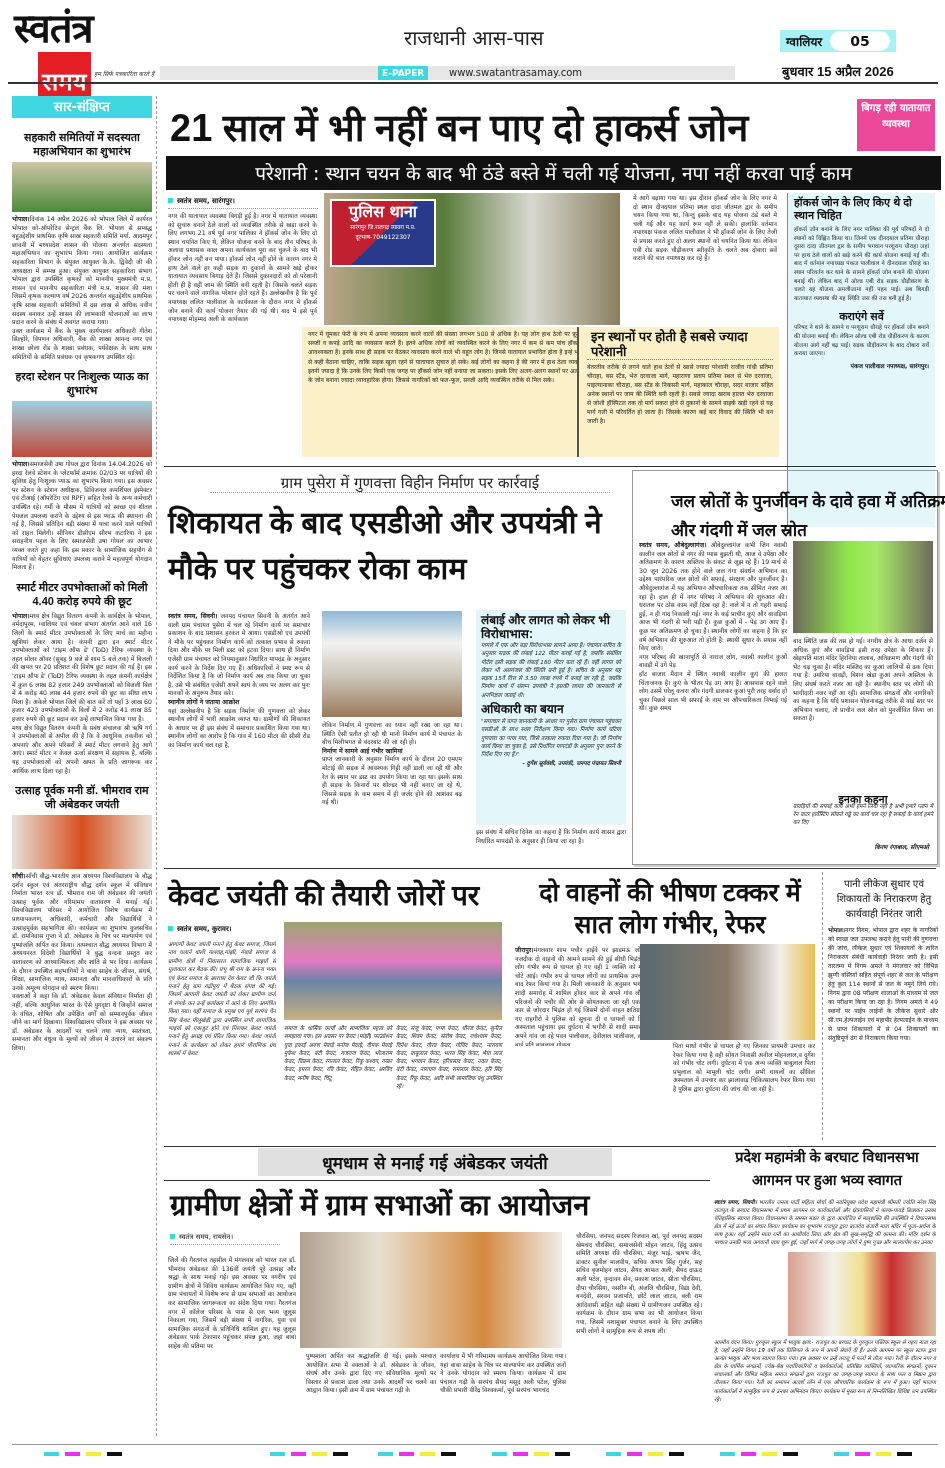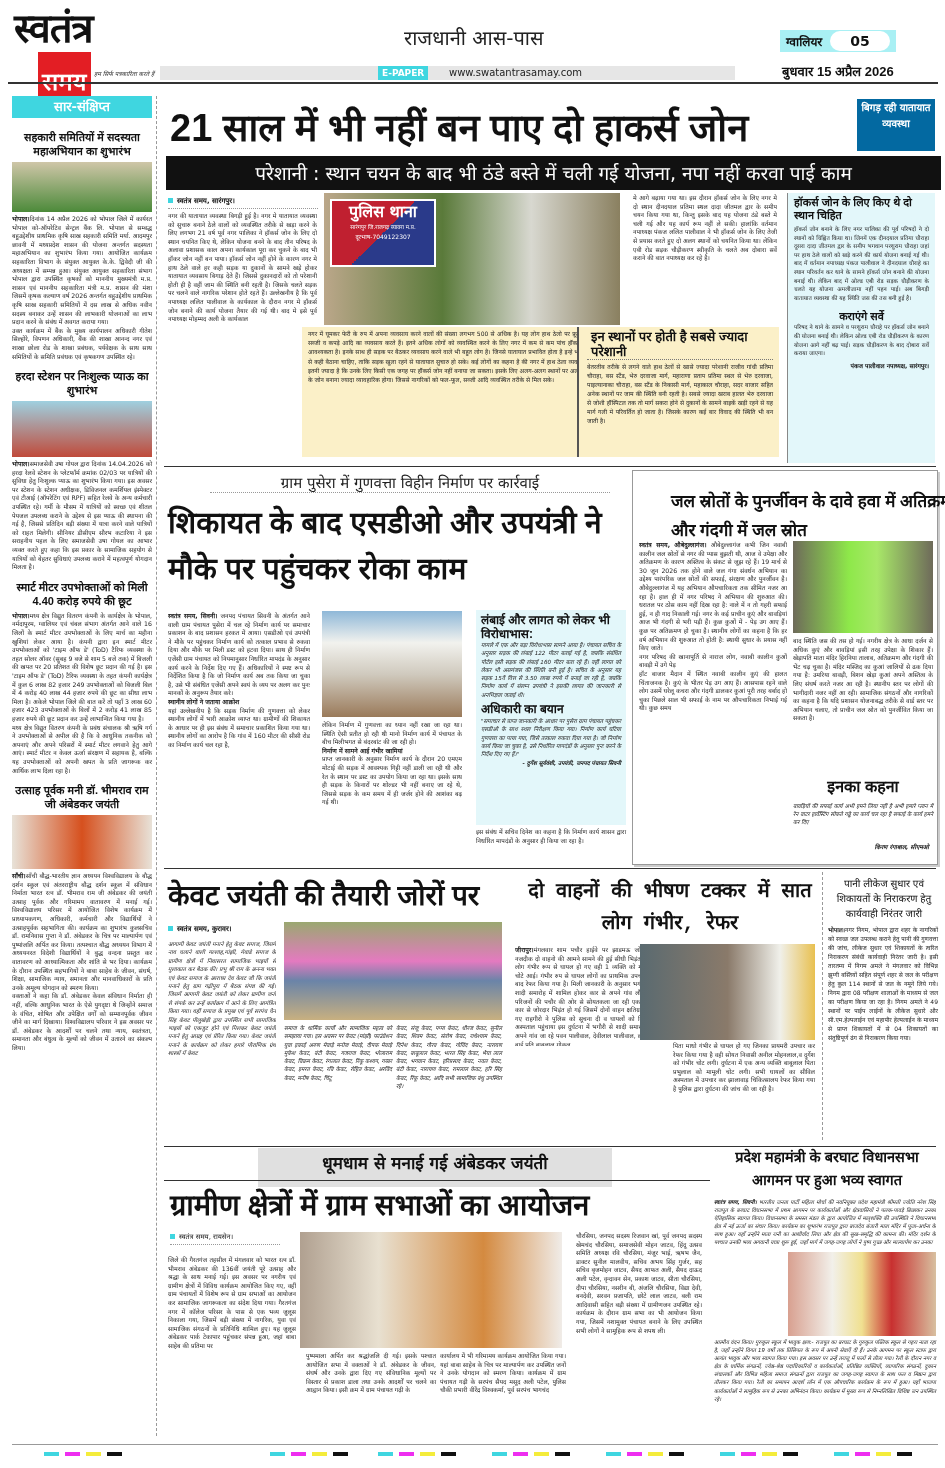--- a/index.html
+++ b/index.html
@@ -50,21 +50,21 @@
   <div class="bt">मध्य क्षेत्र विद्युत वितरण कंपनी के प्रबंध संचालक श्री ऋषि गर्ग ने उपभोक्ताओं से अपील की है कि वे आधुनिक तकनीक को अपनाएं और अपने परिसरों में स्मार्ट मीटर लगवाने हेतु आगे आएं। स्मार्ट मीटर न केवल ऊर्जा संरक्षण में सहायक है, बल्कि यह उपभोक्ताओं को अपनी खपत के प्रति जागरूक कर आर्थिक लाभ दिला रहा है।</div>
 
   <div class="hl" style="font-size:11px;line-height:14px;text-align:center;margin-top:8px;">उत्साह पूर्वक मनी डॉ. भीमराव राम जी अंबेडकर जयंती</div>
   <div class="photo" style="height:54px;margin-top:4px;background:linear-gradient(90deg,#e8e2d8,#d6501e 50%,#e8e2d8);"></div>
   <div class="bt" style="margin-top:3px;"><b>साँची।</b><span>साँची बौद्ध-भारतीय ज्ञान अध्ययन विश्वविद्यालय के बौद्ध दर्शन स्कूल एवं अंतरराष्ट्रीय बौद्ध दर्शन स्कूल में संविधान निर्माता भारत रत्न डॉ. भीमराव राम जी अंबेडकर की जयंती उत्साह पूर्वक और गरिमामय वातावरण में मनाई गई। विश्वविद्यालय परिसर में आयोजित विशेष कार्यक्रम में प्राध्यापकगण, अधिकारी, कर्मचारी और विद्यार्थियों ने उत्साहपूर्वक सहभागिता की। कार्यक्रम का शुभारंभ कुलसचिव डॉ. रामनिवास गुप्ता ने डॉ. अंबेडकर के चित्र पर माल्यार्पण एवं पुष्पांजलि अर्पित कर किया। तत्पश्चात बौद्ध अध्ययन विभाग में अध्ययनरत विदेशी विद्यार्थियों ने बुद्ध वन्दना प्रस्तुत कर वातावरण को आध्यात्मिकता और शांति से भर दिया। कार्यक्रम के दौरान उपस्थित सहभागियों ने बाबा साहेब के जीवन, संघर्ष, शिक्षा, सामाजिक न्याय, समानता और मानवाधिकारों के प्रति उनके अमूल्य योगदान को स्मरण किया।</span></div>
   <div class="bt">वक्ताओं ने कहा कि डॉ. अंबेडकर केवल संविधान निर्माता ही नहीं, बल्कि आधुनिक भारत के ऐसे युगदृष्टा थे जिन्होंने समाज के वंचित, शोषित और उपेक्षित वर्गों को सम्मानपूर्वक जीवन जीने का मार्ग दिखाया। विश्वविद्यालय परिवार ने इस अवसर पर डॉ. अंबेडकर के आदर्शों पर चलने तथा न्याय, स्वतंत्रता, समानता और बंधुत्व के मूल्यों को जीवन में उतारने का संकल्प लिया।</div>
 </div>
 <div class="abs dline" style="left:156px;top:96px;height:1340px;"></div>
 
 <div class="abs hl" style="left:170px;top:104px;font-size:38px;line-height:48px;white-space:nowrap;">21 साल में भी नहीं बन पाए दो हाकर्स जोन</div>
-<div class="abs" style="left:857px;top:99px;width:78px;height:52px;background:#0369a1;color:#fff;font-size:10px;line-height:16px;text-align:center;padding-top:1px;font-weight:bold;">बिगड़ रही यातायात व्यवस्था</div>
+<div class="abs" style="left:857px;top:99px;width:78px;height:52px;background:#ec4899;color:#fff;font-size:10px;line-height:16px;text-align:center;padding-top:1px;font-weight:bold;">बिगड़ रही यातायात व्यवस्था</div>
 <div class="abs" style="left:166px;top:156px;width:775px;height:34px;background:#111;color:#fff;font-size:19px;line-height:34px;text-align:center;white-space:nowrap;">परेशानी : स्थान चयन के बाद भी ठंडे बस्ते में चली गई योजना, नपा नहीं करवा पाई काम</div>
 
 <div class="abs" style="left:168px;top:196px;width:150px;font-size:7px;font-weight:bold;border-bottom:1px dotted #999;padding-bottom:3px;"><span style="display:inline-block;width:5px;height:5px;background:#3fd6e0;margin-right:4px;"></span><span>स्वतंत्र समय, सारंगपुर।</span></div>
 <div class="abs bt" style="left:168px;top:212px;width:149px;height:246px;overflow:hidden;">नगर की यातायात व्यवस्था बिगड़ी हुई है। नगर मे यातायात व्यवस्था को सुचारु बनाने ठेले वालों को व्यवस्थित तरीके से खड़ा करने के लिए लगभग 21 वर्ष पूर्व नगर पालिका ने हॉकर्स जोन के लिए दो स्थान चयनित किए थे, लेकिन योजना बनने के बाद तीन परिषद के अलावा प्रशासक काल अपना कार्यकाल पूरा कर चुकने के बाद भी हॉकर जोन नहीं बन पाया। हॉकर्स जोन नहीं होने के कारण नगर मे हाथ ठेले वाले हर कही सड़क या दुकानों के सामने खड़े होकर यातायात व्यवसाय बिगाड़ देते हैं। जिससे दुकानदारों को तो परेशानी होती ही है वहीं जाम की स्थिति बनी रहती है। जिसके चलते सड़क पर चलने वाले नागरिक परेशान होते रहते हैं। उल्लेखनीय है कि पूर्व नपाध्यक्ष ललित पालीवाल के कार्यकाल के दौरान नगर मे हॉकर्स जोन बनाने की कार्य योजना तैयार की गई थी। बाद मे इसे पूर्व नपाध्यक्ष मोहम्मद अली के कार्यकाल</div>
 
 <div class="abs photo" style="left:324px;top:193px;width:296px;height:132px;background:linear-gradient(90deg,#bba78a,#5a7a3a 40%,#d8d8d0 70%,#8a8060);">
   <div style="position:absolute;left:6px;top:6px;width:106px;height:68px;background:linear-gradient(135deg,#c02030 50%,#2a3a8a 50%);border:2px solid #fff;color:#fff;text-align:center;">
     <div style="font-size:16px;font-weight:bold;line-height:22px;">पुलिस थाना</div>
     <div style="font-size:5.5px;">सारंगपुर जि.राजगढ़ ब्यावरा म.प्र.</div>
     <div style="font-size:6px;margin-top:2px;">दूरभाष-7049122307</div>
@@ -73,21 +73,21 @@
 
 <div class="abs" style="left:302px;top:327px;width:320px;height:130px;background:#fbf0c8;">
   <div class="bt" style="padding:2px 6px;font-size:6px;line-height:9.2px;">नगर में घूमकर फेरी के रुप में अपना व्यवसाय करने वालों की संख्या लगभग 500 से अधिक है। यह लोग हाथ ठेलो पर फ्रूट, चाट, मनिहारी, सब्जी व कपड़े आदि का व्यवसाय करते हैं। इतने अधिक लोगों को व्यवस्थित करने के लिए नगर में कम से कम पांच हॉकर्स जोन बनाने की आवश्यकता है। इनके साथ ही सड़क पर बैठकर व्यवसाय करने वाले भी बहुत लोग है। जिनसे यातायात प्रभावित होता है इन्हे भी व्यवस्थित तरीके से कही बैठाना चाहिए, ताकि सड़क खुला रहने से यातायात सुचारु हो सके। कई लोगों का कहना है की नगर में हाथ ठेला व्यवसायियों की संख्या इतनी ज्यादा है कि उनके लिए किसी एक जगह पर हॉकर्स जोन नहीं बनाया जा सकता। इसके लिए अलग-अलग स्थानों पर अलग-अलग व्यवसाय के जोन बनाना ज्यादा व्यावहारिक होगा। जिससे नागरिकों को फल-फूल, सब्जी आदि व्यवस्थित तरीके से मिल सके।</div>
 </div>
 <div class="abs" style="left:577px;top:327px;width:202px;height:130px;background:#fbf0c8;padding:2px 6px 0 8px;border-left:2px solid #555;">
   <div class="hl" style="font-size:13px;line-height:15px;padding-left:4px;border-bottom:1px dotted #777;">इन स्थानों पर होती है सबसे ज्यादा परेशानी</div>
   <div class="bt" style="font-size:6px;line-height:9px;padding-top:2px;">बेतरतीब तरीके से लगने वाले हाथ ठेलों से खासे ज्यादा परेशानी राजीव गांधी प्रतिमा चौराहा, बस स्टैंड, भेरु दरवाजा मार्ग, महाराणा प्रताप प्रतिमा स्थल से भेरु दरवाजा, पाइल्यानाका चौराहा, बस स्टैंड के निकासी मार्ग, महाकाल चौराहा, सदर बाजार सहित अनेक स्थानों पर जाम की स्थिति बनी रहती है। सबसे ज्यादा खराब हालत भेरु दरवाजा से जोशी हॉस्पिटल तक तो मार्ग सकरा होने से दुकानों के सामने बाइकें खड़ी रहने से यह मार्ग गली मे परिवर्तित हो जाता है। जिसके कारण कई बार विवाद की स्थिति भी बन जाती है।</div>
 </div>
 <div class="abs bt" style="left:633px;top:194px;width:144px;height:130px;overflow:hidden;">मे आगे बढ़ाया गया था। इस दौरान हॉकर्स जोन के लिए नगर मे दो स्थान दीनदयाल प्रतिमा स्थल दादा जीतमल द्वार के समीप चयन किया गया था, किन्तु इसके बाद यह योजना ठंडे बस्ते मे चली गई और यह कार्य रूप नहीं ले सकी। हालांकि वर्तमान नपाध्यक्ष पंकज ललित पालीवाल ने भी हॉकर्स जोन के लिए तेजी से प्रयास करते हुए दो अलग स्थानों को चयनित किया था। लेकिन एबी रोड सड़क चौड़ीकरण स्वीकृति के चलते अब दोबारा सर्वे कराने की बात नपाध्यक्ष कर रहे है।</div>
 
-<div class="abs" style="left:787px;top:193px;width:148px;height:270px;background:#e3f7fa;padding:3px 6px;border-left:1px solid #888;">
+<div class="abs" style="left:787px;top:193px;width:148px;height:334px;background:#e3f7fa;padding:3px 6px;border-left:1px solid #888;">
   <div class="hl" style="font-size:11px;line-height:13px;">हॉकर्स जोन के लिए किए थे दो स्थान चिहित</div>
   <div class="bt" style="margin-top:3px;font-size:5.8px;line-height:8.6px;">हॉकर्स जोन बनाने के लिए नगर पालिका की पूर्व परिषदों ने दो स्थानों को चिह्नित किया था। जिनमें एक दीनदयाल प्रतिमा चौराहा दूसरा दादा जीतमल द्वार के समीप भगवान परशुराम चौराहा जहां पर हाथ ठेले वालों को खड़े करने की कार्य योजना बनाई गई थी। बाद में वर्तमान नपाध्यक्ष पंकज पालीवाल ने दीनदयाल चौराहे का स्थान परिवर्तन कर थाने के सामने हॉकर्स जोन बनाने की योजना बनाई थी। लेकिन बाद में ओल्ड एबी रोड सड़क चौड़ीकरण के चलते यह योजना अमलीजामा नहीं पहन पाई। अब बिगड़ी यातायात व्यवस्था की यह स्थिति जस की तस बनी हुई है।</div>
   <div class="hl" style="text-align:center;font-size:11px;margin-top:6px;">कराएंगे सर्वे</div>
   <div class="bt" style="font-size:5.8px;line-height:8.6px;">परिषद ने थाने के सामने व परशुराम चौराहे पर हॉकर्स जोन बनाने की योजना बनाई थी। लेकिन ओल्ड एबी रोड चौड़ीकरण के कारण योजना आगे नहीं बढ़ पाई। सड़क चौड़ीकरण के बाद दोबारा सर्वे कराया जाएगा।</div>
   <div style="font-size:6px;font-weight:bold;text-align:right;margin-top:4px;">पंकज पालीवाल नपाध्यक्ष, सारंगपुर।</div>
 </div>
 <div class="abs rule" style="left:164px;top:466px;width:772px;height:1px;"></div>
 
 <div class="abs" style="left:210px;top:472px;font-size:15px;color:#222;border-bottom:1px dotted #999;width:400px;text-align:center;">ग्राम पुसेरा में गुणवत्ता विहीन निर्माण पर कार्रवाई</div>
 <div class="abs hl" style="left:168px;top:500px;width:460px;font-size:30px;line-height:46px;">शिकायत के बाद एसडीओ और उपयंत्री ने मौके पर पहुंचकर रोका काम</div>
@@ -113,45 +113,45 @@
 
 <div class="abs" style="left:632px;top:470px;width:306px;height:395px;border:1px solid #999;box-shadow:2px 2px 0 #ccc;">
   <div class="hl" style="position:absolute;left:6px;top:16px;width:296px;font-size:17px;line-height:29px;margin-left:32px;">जल स्रोतों के पुनर्जीवन के दावे हवा में अतिक्रमण और गंदगी में जल स्रोत</div>
   <div class="bt" style="position:absolute;left:6px;top:70px;width:148px;height:320px;overflow:hidden;">
     <b>स्वतंत्र समय, औबेदुल्लागंज।</b> <span>औबेदुल्लागंज कभी जिन नवाबी कालीन जल स्रोतों से नगर की प्यास बुझती थी, आज वे उपेक्षा और अतिक्रमण के कारण अस्तित्व के संकट से जूझ रहे हैं। 19 मार्च से 30 जून 2026 तक होने वाले जल गंगा संवर्धन अभियान का उद्देश्य पारंपरिक जल स्रोतों की सफाई, संरक्षण और पुनर्जीवन है। औबेदुल्लागंज में यह अभियान औपचारिकता तक सीमित नजर आ रहा है। हाल ही में नगर परिषद ने अभियान की शुरुआत की। धरातल पर ठोस काम नहीं दिख रहा है: नाले में न तो गहरी सफाई हुई, न ही गाद निकाली गई। नगर के कई प्राचीन कुएं और बावड़ियां आज भी गंदगी से भरी पड़ी हैं। कुछ कुओं में - पेड़ उग आए हैं। कुछ पर अतिक्रमण हो चुका है। स्थानीय लोगों का कहना है कि हर वर्ष अभियान की शुरुआत तो होती है: स्थायी सुधार के प्रयास नहीं किए जाते।</span>
     <div>नगर परिषद की खानापूर्ति से नाराज लोग, नवाबी कालीन कुओं बावड़ी में उगे पेड़</div>
     <div>हॉट बाजार मैदान में स्थित नवाबी कालीन कुएं की हालत चिंताजनक है। कुएं के भीतर पेड़ उग आए हैं। आसपास रहने वाले लोग उसमें घरेलू कचरा और गंदगी डालकर कुआं पूरी तरह बर्बाद हो चुका पिछले साल भी सफाई के नाम पर औपचारिकता निभाई गई थी। कुछ समय</div>
   </div>
   <div class="photo" style="position:absolute;left:160px;top:70px;width:140px;height:92px;background:linear-gradient(90deg,#6e6a5a,#8ee84a 40%,#a8e868 60%,#6e6a5a);"></div>
   <div class="bt" style="position:absolute;left:160px;top:166px;width:140px;">बाद स्थिति जस की तस हो गई। नगरीय क्षेत्र के आधा दर्जन से अधिक कुएं और बावड़ियां इसी तरह उपेक्षा के शिकार हैं। खेड़ापति माता मंदिर हिरनिया तालाब, अतिक्रमण और गंदगी की भेंट चढ़ चुका है। मंदिर मस्जिद का कुआं जालियों से ढक दिया गया है: उमरिया बावड़ी, बिशन खेड़ा कुआं अपने अस्तित्व के लिए संघर्ष करते नजर आ रही है। स्थानीय स्तर पर लोगों की भागीदारी नजर नहीं आ रही। सामाजिक संगठनों और नागरिकों का कहना है कि यदि प्रशासन योजनाबद्ध तरीके से वार्ड स्तर पर अभियान चलाए, तो प्राचीन जल स्रोत को पुनर्जीवित किया जा सकता है।</div>
-  <div class="hl" style="position:absolute;left:160px;top:304px;width:140px;text-align:center;font-size:16px;">इनका कहना</div>
+  <div class="hl" style="position:absolute;left:160px;top:320px;width:140px;text-align:center;font-size:11px;">इनका कहना</div>
   <div class="bt it" style="position:absolute;left:160px;top:331px;width:140px;font-size:5.5px;line-height:8px;">बावड़ियों की सफाई कार्य अभी हमने लिया नहीं है अभी हमारे प्लान में रेन वाटर हार्वेस्टिंग सोकते गढ्ढे का कार्य चल रहा है सफाई के कार्य हमने कर दिए</div>
   <div class="it" style="position:absolute;right:8px;top:372px;font-size:6px;font-weight:bold;">किरण रंगाबाल, सीएमओ</div>
 </div>
 <div class="abs rule" style="left:164px;top:868px;width:772px;height:1px;"></div>
 
 <div class="abs hl" style="left:168px;top:874px;font-size:28px;line-height:44px;white-space:nowrap;">केवट जयंती की तैयारी जोरों पर</div>
 <div class="abs" style="left:168px;top:924px;width:110px;font-size:7px;font-weight:bold;"><span style="display:inline-block;width:5px;height:5px;background:#3fd6e0;margin-right:4px;"></span><span>स्वतंत्र समय, कुरावर।</span></div>
 <div class="abs bt it" style="left:168px;top:940px;width:108px;height:200px;overflow:hidden;font-size:5.7px;line-height:8.4px;">आगामी केवट जयंती मनाने हेतु केवट समाज, जिसमें नाव चलाने वाली मल्लाह,मांझी, मेवाडे समाज के ग्रामीण क्षेत्रों में निवासरत सामाजिक भाइयों से मुलाकात कर बैठक की। प्रभु श्री राम के अनन्य भक्त एवं केवट समाज के आराध्य देव केवट जी कि जयंती मनाने हेतु ग्राम गढ़ीपुरा में बैठक संपन्न की गई। जिसमें आगामी केवट जयंती को लेकर ग्रामीण जनों से संपर्क कर उन्हें कार्यक्रम में आने के लिए आमंत्रित किया गया। वहीं समाज के प्रमुख एवं पूर्व सरपंच चैन सिंह केवट पीलूखेड़ी द्वारा उपस्थित सभी सामाजिक भाइयों को एकजुट होने एवं मिलकर केवट जयंती मनाने हेतु आग्रह एवं प्रेरित किया गया। केवट जयंती मनाने के कार्यक्रम को लेकर हमारे पौराणिक ग्रंथ शास्त्रों में केवट</div>
 <div class="abs photo" style="left:284px;top:922px;width:218px;height:98px;background:linear-gradient(#9aa870,#e47ac0 40%,#6a84a8 60%,#c8b080);"></div>
 <div class="abs bt it" style="left:284px;top:1024px;width:108px;font-size:5.5px;line-height:8.3px;">समाज के धार्मिक कार्यों और सामाजिक महत्व को समझाया गया। इस अवसर पर केवट (मांझी) फाउंडेशन युवा इकाई अरुण मेवाड़े मनोज मेवाड़े, दीपक मेवाड़े मुकेश केवट, बंटी केवट, गजराज केवट, भोलाराम केवट, विक्रम केवट, रंगलाल केवट, रिंकू कश्यप, गब्बर केवट, इमरत केवट, रवि केवट, रोहित केवट, अरविंद केवट, मनीष केवट, चिंटू</div>
 <div class="abs bt it" style="left:396px;top:1024px;width:106px;font-size:5.5px;line-height:8.3px;">केवट, संजू केवट, पप्पा केवट, धीरज केवट, सुनील केवट, शिवम केवट, संतोष केवट, राधेश्याम केवट, दिनेश केवट, गौरव केवट, गोविंद केवट, नारायण केवट, बाबूलाल केवट, भारत सिंह केवट, भैया लाल केवट, भगवान केवट, हरिप्रसाद केवट, नवल केवट, बंटी केवट, नारायण केवट, रामलाल केवट, हरि सिंह केवट, रिंकू केवट, आदि सभी सामाजिक बंधु उपस्थित रहे।</div>
 
-<div class="abs hl" style="left:520px;top:876px;width:300px;font-size:20px;line-height:32px;text-align:center;font-family:Liberation Mono, monospace;">दो वाहनों की भीषण टक्कर में सात लोग गंभीर, रेफर</div>
+<div class="abs hl" style="left:520px;top:876px;width:300px;font-size:25px;line-height:32px;text-align:center;">दो वाहनों की भीषण टक्कर में सात लोग गंभीर, रेफर</div>
 <div class="abs bt" style="left:515px;top:946px;width:138px;height:100px;overflow:hidden;"><b>जीरापुर।</b><span>मंगलवार शाम पचौर हाईवे पर झाडमऊ जोड के नजदीक दो वाहनो की आमने सामने की हुई सीधी भिड़ंत में 7 लोग गंभीर रूप से घायल हो गए वही 1 व्यक्ति को मामूली चोटे आई। गंभीर रुप से घायल लोगों का प्राथमिक उपचार के बाद रेफर किया गया है। मिली जानकारी के अनुसार भगौरी से शादी समारोह में शामिल होकर कार से अपने गांव लौट रहे परिजनों की पचौर की ओर से सोयतकला जा रही एक अन्य कार से जोरदार भिड़ंत हो गई जिसमें दोनों वाहन क्षतिग्रस्त हो गए राहगीरो ने पुलिस को सूचना दी व घायलों को सिविल अस्पताल पहुंचाया इस दुर्घटना में भगौरी से शादी समारोह से अपने गांव जा रहे पवन पालीवाल, देवीलाल पालीवाल, ललिता बाई पति बाबूलाल गोकुल</span></div>
 <div class="abs photo" style="left:640px;top:944px;width:175px;height:96px;background:linear-gradient(90deg,#5a6a70,#8a7a6a 50%,#f0f0ea 80%,#e8c050);"></div>
 <div class="abs bt" style="left:515px;top:1040px;width:140px;height:100px;overflow:hidden;"></div>
 <div class="abs bt" style="left:673px;top:1042px;width:142px;">पिता माधो गंभीर से घायल हो गए जिनका प्रायमरी उपचार कर रेफर किया गया है वही सोयत निवासी अनील मोहनलाल,व दुर्गेश को गंभीर चोट लगी। दुर्घटना में एक अन्य व्यक्ति बाबूलाल पिता प्रभुलाल को मामूली चोट लगी। सभी घायलों का सीविल अस्पताल में उपचार कर झालावाड़ चिकित्सालय रेफर किया गया है पुलिस द्वारा दुर्घटना की जांच की जा रही है।</div>
 <div class="abs dline" style="left:822px;top:872px;height:268px;"></div>
 
 <div class="abs hl" style="left:828px;top:876px;width:112px;font-size:10px;line-height:15px;text-align:center;font-weight:normal;">पानी लीकेज सुधार एवं शिकायतों के निराकरण हेतु कार्यवाही निरंतर जारी</div>
 <div class="abs bt" style="left:828px;top:925px;width:110px;font-size:6px;line-height:9px;"><b>भोपाल।</b><span>नगर निगम, भोपाल द्वारा शहर के नागरिकों को स्वच्छ जल उपलब्ध कराने हेतु पानी की गुणवत्ता की जांच, लीकेज सुधार एवं शिकायतों के त्वरित निराकरण संबंधी कार्यवाही निरंतर जारी है। इसी तारतम्य में निगम अमले ने मंगलवार को विभिन्न झुग्गी बस्तियों सहित संपूर्ण शहर से जल के परीक्षण हेतु कुल 114 स्थानों से जल के नमूने लिये गये। निगम द्वारा 08 परीक्षण शालाओं के माध्यम से जल का परीक्षण किया जा रहा है। निगम अमले ने 49 स्थानों पर पाईप लाईनों के लीकेज सुधारे और सी.एम.हेल्पलाईन एवं महापौर हेल्पलाईन के माध्यम से प्राप्त शिकायतों में से 04 शिकायतों का संतुष्टिपूर्ण ढंग से निराकरण किया गया।</span></div>
 <div class="abs rule" style="left:164px;top:1146px;width:772px;height:1px;"></div>
 
-<div class="abs" style="left:258px;top:1148px;width:354px;height:39px;background:#e0e0e0;font-size:17px;line-height:30px;text-align:center;font-weight:bold;">धूमधाम से मनाई गई अंबेडकर जयंती</div>
+<div class="abs" style="left:258px;top:1148px;width:354px;height:28px;background:#e0e0e0;font-size:17px;line-height:30px;text-align:center;font-weight:bold;">धूमधाम से मनाई गई अंबेडकर जयंती</div>
 <div class="abs rule" style="left:164px;top:1180px;width:546px;height:1px;"></div>
 <div class="abs hl" style="left:170px;top:1184px;font-size:29px;line-height:42px;white-space:nowrap;">ग्रामीण क्षेत्रों में ग्राम सभाओं का आयोजन</div>
 <div class="abs" style="left:170px;top:1232px;width:110px;font-size:7px;border-bottom:1px dotted #999;padding-bottom:3px;"><span style="display:inline-block;width:5px;height:5px;background:#3fd6e0;margin-right:4px;"></span><span>स्वतंत्र समय, रायसेन।</span></div>
 <div class="abs bt" style="left:168px;top:1256px;width:128px;height:180px;overflow:hidden;">जिले की गैरतगंज तहसील में मंगलवार को भारत रत्न डॉ. भीमराव अंबेडकर की 136वीं जयंती पूरे उत्साह और श्रद्धा के साथ मनाई गई। इस अवसर पर नगरीय एवं ग्रामीण क्षेत्रों में विविध कार्यक्रम आयोजित किए गए, वहीं ग्राम पंचायतों में विशेष रूप से ग्राम सभाओं का आयोजन कर सामाजिक जागरूकता का संदेश दिया गया। गैरतगंज नगर में कॉलेज परिसर के पास से एक भव्य जुलूस निकाला गया, जिसमें बड़ी संख्या में नागरिक, युवा एवं सामाजिक संगठनों के प्रतिनिधि शामिल हुए। यह जुलूस अंबेडकर पार्क टेकापार पहुंचकर संपन्न हुआ, जहां बाबा साहेब की प्रतिमा पर</div>
 <div class="abs photo" style="left:300px;top:1232px;width:262px;height:116px;background:linear-gradient(90deg,#b0a090,#e8e0d0 30%,#d48a40 70%,#f0ece8);"></div>
 <div class="abs bt" style="left:306px;top:1352px;width:130px;">पुष्पमाला अर्पित कर श्रद्धांजलि दी गई। इसके पश्चात आयोजित सभा में वक्ताओं ने डॉ. अंबेडकर के जीवन, संघर्ष और उनके द्वारा दिए गए संविधानिक मूल्यों पर विस्तार से प्रकाश डाला तथा उनके आदर्शों पर चलने का आह्वान किया। इसी क्रम में ग्राम पंचायत गढ़ी के</div>
 <div class="abs bt" style="left:440px;top:1352px;width:126px;">कार्यालय में भी गरिमामय कार्यक्रम आयोजित किया गया। यहां बाबा साहेब के चित्र पर माल्यार्पण कर उपस्थित जनों ने उनके योगदान को स्मरण किया। कार्यक्रम में ग्राम पंचायत गढ़ी के सरपंच सैयद मसूद अली पटेल, पुलिस चौकी प्रभारी वीरेंद्र विश्वकर्मा, पूर्व सरपंच भागचंद</div>
 <div class="abs bt" style="left:576px;top:1232px;width:126px;">चौरसिया, जनपद सदस्य रिजवान खां, पूर्व जनपद सदस्य खेमचंद चौरसिया, समाजसेवी मोहन जाटव, हिंदू उत्सव समिति अध्यक्ष रवि चौरसिया, मंजूर भाई, ऋषभ जैन, डाक्टर सुनील मालवीय, सचिव अभय सिंह गुर्जर, सह सचिव बृजमोहन जाटव, सैयद आफत अली, सैयद दाऊद अली पटेल, वृन्दावन सेन, प्रकाश जाटव, सीता चौरसिया, दीपा चौरसिया, नसरीन बी, अंजलि चौरसिया, विद्या देवी, बनदेवी, सरवन प्रजापति, छोटे लाल जाटव, बली राम आदिवासी सहित बड़ी संख्या में ग्रामीणजन उपस्थित रहे। कार्यक्रम के दौरान ग्राम सभा का भी आयोजन किया गया, जिसमें नशामुक्त पंचायत बनाने के लिए उपस्थित सभी लोगों ने सामूहिक रूप से शपथ ली।</div>
 
 <div class="abs hl" style="left:714px;top:1146px;width:226px;font-size:14.5px;line-height:23px;text-align:center;">प्रदेश महामंत्री के बरघाट विधानसभा आगमन पर हुआ भव्य स्वागत</div>

